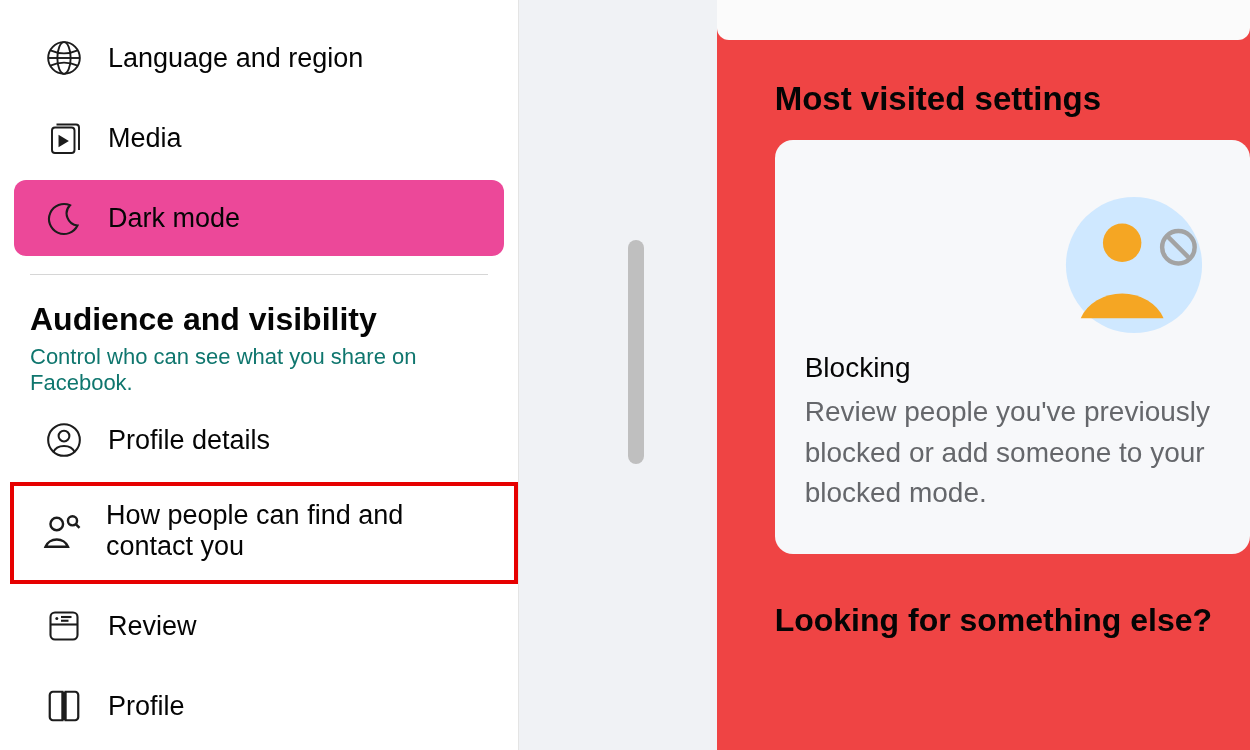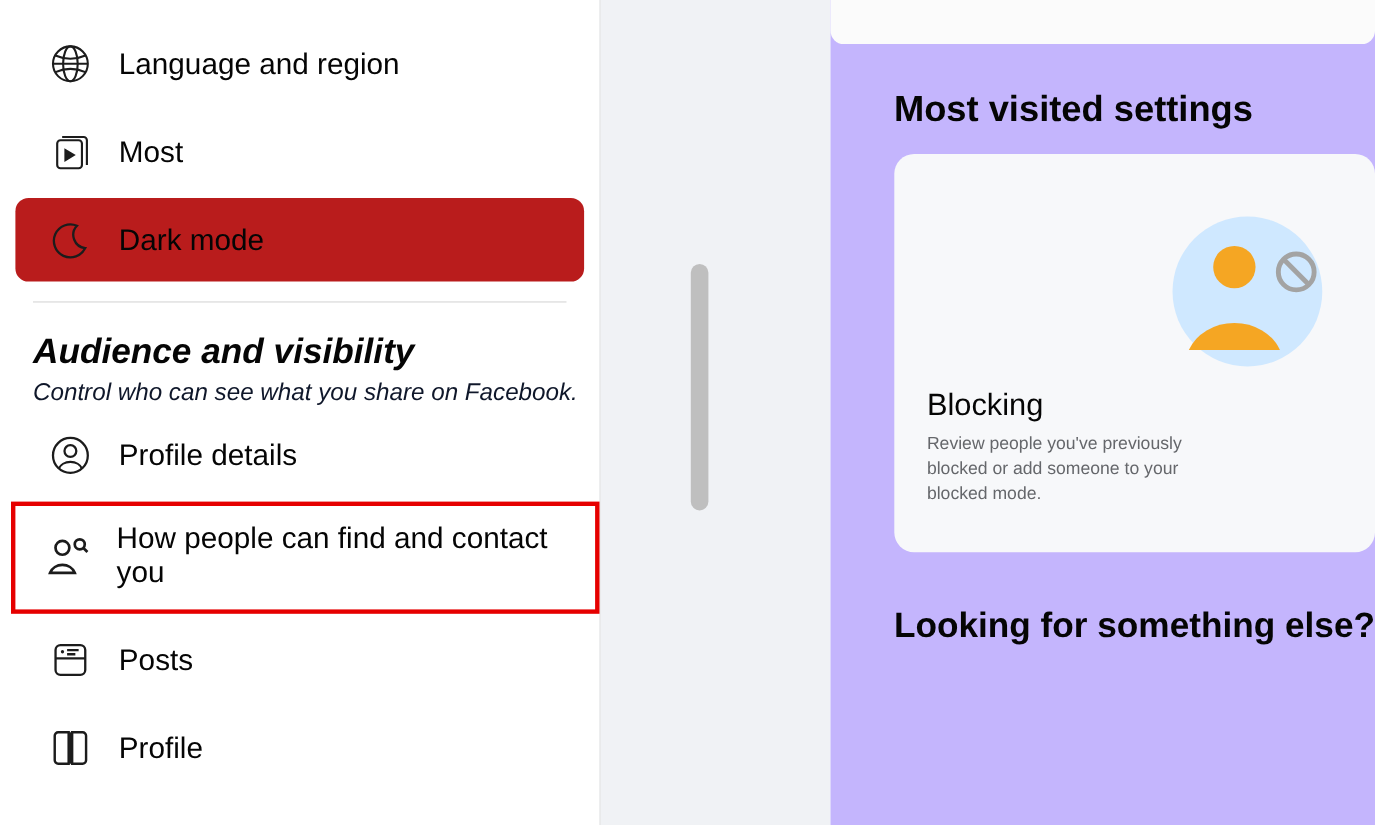--- a/index.html
+++ b/index.html
@@ -38,46 +38,45 @@
     width: 44px; height: 44px;
     display: flex; align-items:center; justify-content:center;
     flex-shrink:0;
   }
   .menu-item .label {
     font-size: 27px;
     font-weight: 400;
     margin-left: 22px;
     color: #050505;
   }
-  .menu-item.hovered { background: #b91c1c; }
+  .menu-item.hovered { background: #ec4899; }
   .menu-item.highlighted {
     position: relative;
     border: 4px solid #e60000;
     border-radius: 0;
     margin: 0 0 4px 10px;
     padding: 14px 20px 18px 26px;
     justify-content: flex-end;
   }
   .divider {
     border: none;
     border-top: 1px solid #d6d6d6;
     margin: 18px 30px 8px 30px;
   }
   .section-head {
     padding: 18px 16px 6px 30px;
-    font-style: italic;
   }
   .section-title {
     font-size: 32px;
     font-weight: 700;
     margin: 0 0 6px 0;
   }
   .section-sub {
     font-size: 22px;
-    color: #0f172a;
+    color: #0f766e;
     margin: 0;
   }
   
   .scroll-thumb {
     position: absolute;
     top: 240px;
     left: 628px;
     width: 16px;
     height: 224px;
     background: #bfbfbf;
@@ -87,21 +86,21 @@
   .gap {
     width: 250px;
     height: 750px;
     background: #f0f2f5;
     border-left: 1px solid #e4e4e4;
   }
   
   .right {
     flex: 1;
     height: 750px;
-    background: #c4b5fd;
+    background: #ef4444;
     padding: 10px 0 12px 0;
     position: relative;
   }
   .top-card-shadow {
     height: 40px;
     margin: -10px 0 40px 0;
     background: #fbfbfb;
     border-radius: 0 0 12px 12px;
   }
   .right-heading {
@@ -122,21 +121,21 @@
     display:flex; align-items:center; justify-content:flex-end;
     padding-right: 2px;
     margin-bottom: 14px;
   }
   .card-title {
     font-size: 28px;
     font-weight: 400;
     margin: 0 0 8px 0;
   }
   .card-desc {
-    font-size: 16px;
+    font-size: 28px;
     color: #65676b;
     line-height: 1.45;
     margin:0;
     white-space: nowrap;
   }
   .right-heading2 {
     font-size: 32px;
     font-weight: 800;
     margin: 0 0 0 58px;
     white-space: nowrap;
@@ -165,21 +164,21 @@
       </div>
 
       <div class="menu-item">
         <span class="icon-slot">
           <svg width="36" height="36" viewBox="0 0 24 24" fill="none" stroke="#1c1c1c" stroke-width="1.3">
             <rect x="4" y="5" width="15" height="17" rx="2"></rect>
             <path d="M7 3 h13 a2 2 0 0 1 2 2 v15"></path>
             <polygon points="9,11 9,17 14,14" fill="#1c1c1c"></polygon>
           </svg>
         </span>
-        <span class="label">Most</span>
+        <span class="label">Media</span>
       </div>
 
       <div class="menu-item hovered">
         <span class="icon-slot">
           <svg width="36" height="36" viewBox="0 0 24 24" fill="none" stroke="#1c1c1c" stroke-width="1.4">
             <path d="M16 3.5 A10 10 0 1 0 21 17 A8 8 0 0 1 16 3.5 Z"></path>
           </svg>
         </span>
         <span class="label">Dark mode</span>
       </div>
@@ -217,21 +216,21 @@
       <div class="menu-item">
         <span class="icon-slot">
           <svg width="36" height="36" viewBox="0 0 24 24" fill="none" stroke="#1c1c1c" stroke-width="1.4">
             <rect x="3" y="3" width="18" height="18" rx="3"></rect>
             <line x1="3" y1="11" x2="21" y2="11"></line>
             <circle cx="7.2" cy="7" r="1" fill="#1c1c1c" stroke="none"></circle>
             <line x1="10" y1="6" x2="17" y2="6"></line>
             <line x1="10" y1="8.5" x2="15" y2="8.5"></line>
           </svg>
         </span>
-        <span class="label">Posts</span>
+        <span class="label">Review</span>
       </div>
 
       <div class="menu-item">
         <span class="icon-slot">
           <svg width="38" height="38" viewBox="0 0 24 24" fill="none" stroke="#1c1c1c" stroke-width="1.4">
             <path d="M3 5 a2 2 0 0 1 2 -2 h6 v18 h-6 a2 2 0 0 1 -2 -2 Z"></path>
             <path d="M21 5 a2 2 0 0 0 -2 -2 h-6 v18 h6 a2 2 0 0 0 2 -2 Z"></path>
             <line x1="12" y1="3" x2="12" y2="21"></line>
           </svg>
         </span>

